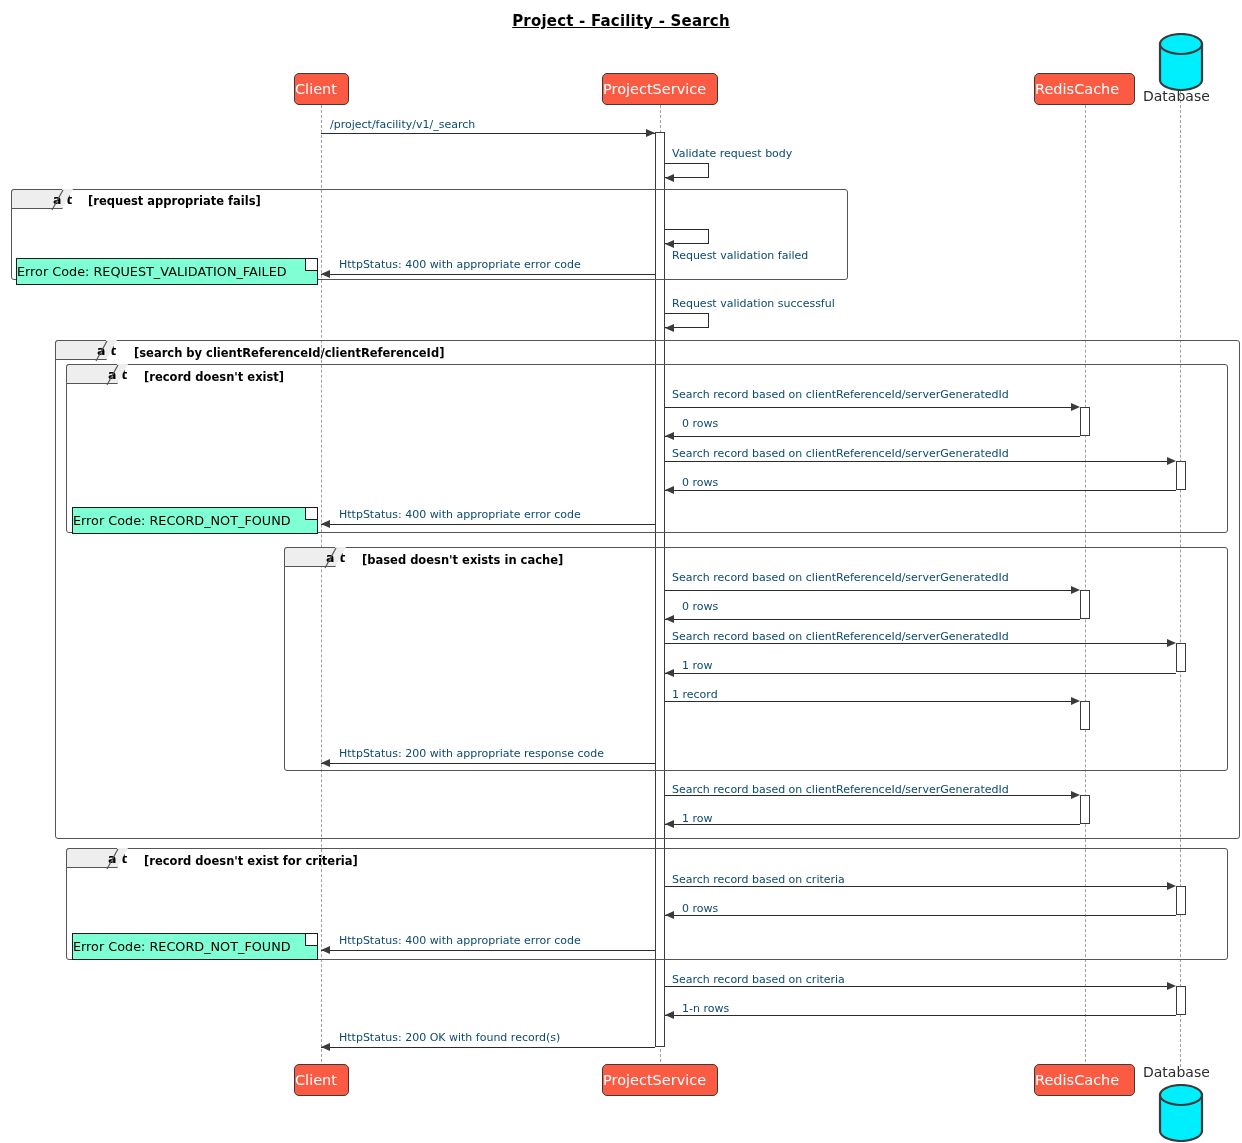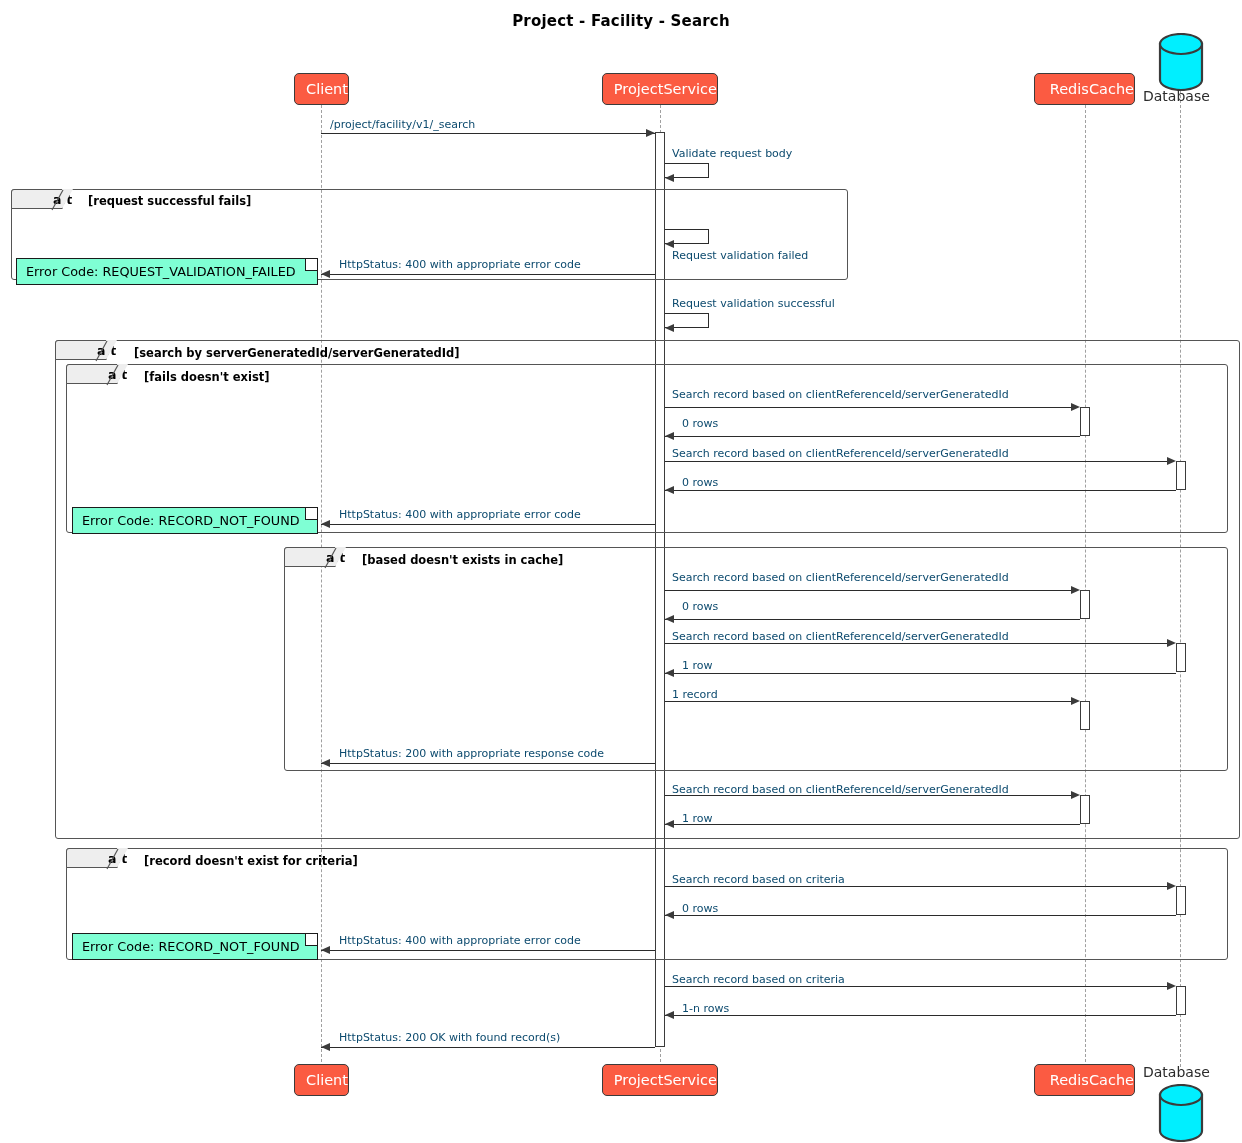--- a/index.html
+++ b/index.html
@@ -1,29 +1,29 @@
 <!DOCTYPE html>
 <html><head>
 <meta charset="utf-8">
 <style>
   html,body{margin:0;padding:0;background:#ffffff;}
   body{font-family:"DejaVu Sans","Liberation Sans",sans-serif;}
   #canvas{position:relative;width:1242px;height:1143px;background:#ffffff;overflow:hidden;}
 
   .title{
     position:absolute;left:0;top:12px;width:1242px;text-align:center;
-    font-size:15px;font-weight:bold;color:#000000;letter-spacing:.2px;
+    font-size:15px;font-weight:bold;color:#000000;letter-spacing:.2px;text-decoration:underline;
   }
 
   
   .pbox{
     position:absolute;box-sizing:border-box;
     background:#FB5B42;border:1.6px solid #3B3B3B;border-radius:5px;
     color:#FFFFFF;font-size:14.5px;
-    display:flex;align-items:center;justify-content:flex-end;
+    display:flex;align-items:center;justify-content:flex-start;
     white-space:nowrap;
   }
   .dbcyl{position:absolute;}
   .dblabel{position:absolute;font-size:14px;color:#2b2b2b;white-space:nowrap;}
 
   
   .lifeline{
     position:absolute;width:0;border-left:1.4px dashed #A0A0A0;
   }
 
@@ -75,21 +75,21 @@
     position:absolute;box-sizing:border-box;
     border:1.1px solid #2b2b2b;border-left:none;
   }
 
   
   .note{
     position:absolute;box-sizing:border-box;
     background:#7FFFD4;border:1.2px solid #1b1b1b;
     font-size:12.8px;color:#000;
     display:flex;align-items:center;
-    padding-left:9px;white-space:nowrap;
+    white-space:nowrap;
   }
   .note .fold{
     position:absolute;right:0;top:0;width:11px;height:11px;
     background:#ffffff;border-left:1.2px solid #1b1b1b;border-bottom:1.2px solid #1b1b1b;
   }
 </style>
 </head>
 <body>
 
 <div id="canvas">
@@ -150,41 +150,41 @@
   <div class="activation" style="left:1176px;top:986px;width:10px;height:29px;"></div>
 
   <div class="frame" style="left:11px;top:189px;width:837px;height:91px;"></div>
   <div class="frame-tab" style="left:11px;top:189px;width:52px;">
     <span class="tabtxt">alt</span>
     <span class="slant"></span>
     <svg class="slantline" viewBox="0 0 23 23">
       <line x1="1" y1="21" x2="12" y2="1" stroke="#555555" stroke-width="1.2"></line>
     </svg>
   </div>
-  <div class="frame-cond" style="left:88px;top:194px;">[request successful fails]</div>
+  <div class="frame-cond" style="left:88px;top:194px;">[request appropriate fails]</div>
 
   <div class="frame" style="left:55px;top:340px;width:1185px;height:499px;"></div>
   <div class="frame-tab" style="left:55px;top:340px;width:52px;">
     <span class="tabtxt">alt</span>
     <span class="slant"></span>
     <svg class="slantline" viewBox="0 0 23 23">
       <line x1="1" y1="21" x2="12" y2="1" stroke="#555555" stroke-width="1.2"></line>
     </svg>
   </div>
-  <div class="frame-cond" style="left:134px;top:346px;">[search by serverGeneratedId/serverGeneratedId]</div>
+  <div class="frame-cond" style="left:134px;top:346px;">[search by clientReferenceId/clientReferenceId]</div>
 
   <div class="frame" style="left:66px;top:364px;width:1162px;height:169px;"></div>
   <div class="frame-tab" style="left:66px;top:364px;width:52px;">
     <span class="tabtxt">alt</span>
     <span class="slant"></span>
     <svg class="slantline" viewBox="0 0 23 23">
       <line x1="1" y1="21" x2="12" y2="1" stroke="#555555" stroke-width="1.2"></line>
     </svg>
   </div>
-  <div class="frame-cond" style="left:144px;top:370px;">[fails doesn't exist]</div>
+  <div class="frame-cond" style="left:144px;top:370px;">[record doesn't exist]</div>
 
   <div class="frame" style="left:284px;top:547px;width:944px;height:224px;"></div>
   <div class="frame-tab" style="left:284px;top:547px;width:52px;">
     <span class="tabtxt">alt</span>
     <span class="slant"></span>
     <svg class="slantline" viewBox="0 0 23 23">
       <line x1="1" y1="21" x2="12" y2="1" stroke="#555555" stroke-width="1.2"></line>
     </svg>
   </div>
   <div class="frame-cond" style="left:362px;top:553px;">[based doesn't exists in cache]</div>

